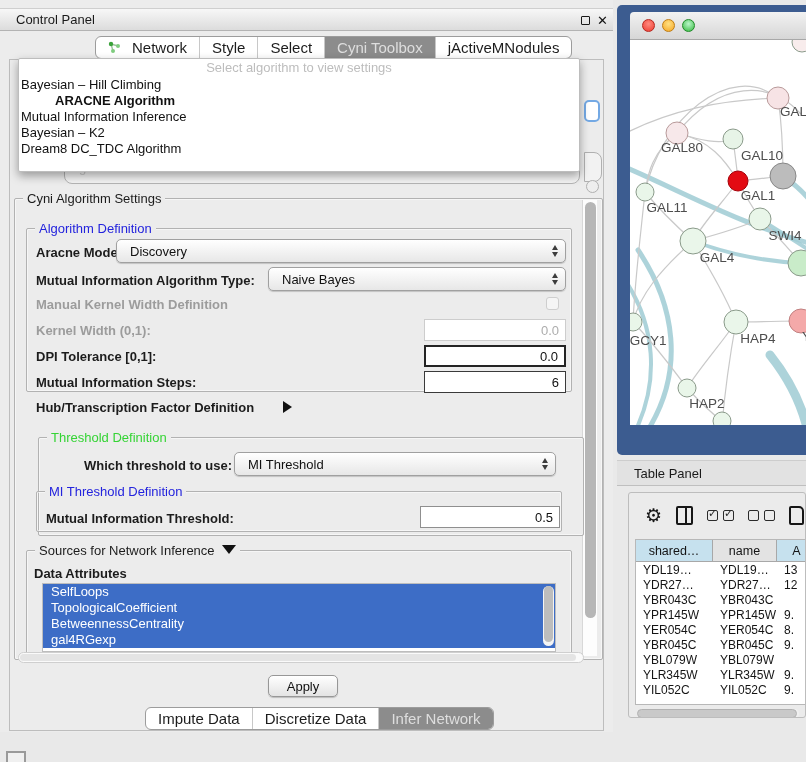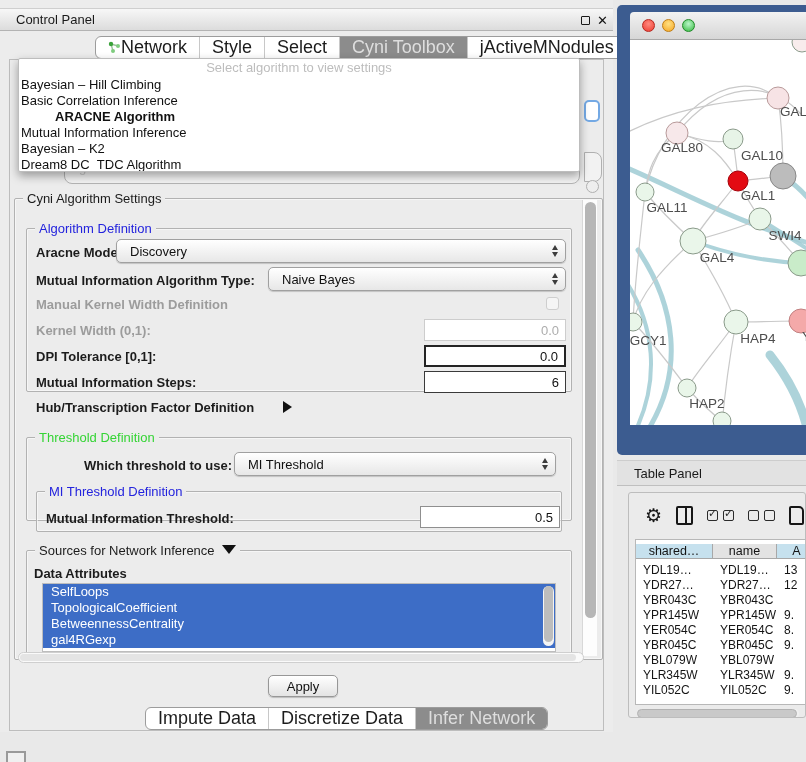--- a/index.html
+++ b/index.html
@@ -12,21 +12,21 @@
   .cp-titlebar { position:absolute; left:0; top:8px; width:613px; height:23px;
     background:linear-gradient(#f7f7f7,#dcdcdc); border-top:1px solid #cfcfcf; border-bottom:1px solid #b3b3b3;
     display:flex; align-items:center; }
   .cp-title { font-size:13px; color:#1a1a1a; padding-left:16px; }
   .cp-float { position:absolute; right:23px; top:7px; width:9px; height:9px; border:1.6px solid #1a1a1a; border-radius:1px; }
   .cp-close { position:absolute; right:5px; top:4px; font-size:13px; font-weight:bold; color:#111; }
 
   .tabbar { position:absolute; display:flex; background:#fff; border:1px solid #9c9c9c; border-radius:6px; overflow:hidden; height:23px; }
   .tabbar.top { left:95px; top:36px; }
   .tabbar.bottom { left:145px; top:707px; }
-  .tab { font-size:18px; color:#1c1c1c; display:flex; align-items:center; justify-content:center; gap:0;
+  .tab { font-size:15px; color:#1c1c1c; display:flex; align-items:center; justify-content:center; gap:11px;
     border-right:1px solid #c8c8c8; padding:0 12px; white-space:nowrap; }
   .tab:last-child { border-right:none; }
   .tab.sel { background:#8c8c8c; color:#dedede; }
 
   .cp-main { position:absolute; left:9px; top:59px; width:595px; height:672px; border:1px solid #bdbdbd; background:#ececec; }
 
   
   .ghost-combo { position:absolute; left:64px; top:150px; width:516px; height:34px; border:1px solid #b4b4b4;
     border-radius:8px; background:#f4f4f4; display:flex; align-items:center; padding-left:14px;
     font-size:13px; color:#cbcbcb; }
@@ -106,21 +106,21 @@
   .tp-toolbar { position:absolute; left:0; top:6px; width:178px; height:32px; display:flex; align-items:center; gap:14px; padding-left:16px; }
   .gear { font-size:19px; color:#161616; line-height:1; }
   .colicon { width:17px; height:19px; border:2px solid #161616; border-radius:2px; position:relative; }
   .colicon:before { content:""; position:absolute; left:50%; top:0; width:2px; height:100%; background:#161616; }
   .cb { width:11px; height:11px; border:1.5px solid #2a2a2a; border-radius:2px; position:relative; display:inline-block; }
   .cb.on:before { content:"✓"; position:absolute; left:0px; top:-4px; font-size:11px; font-weight:bold; color:#2a2a2a; }
   .cbpair { display:flex; gap:5px; }
   .docicon { width:15px; height:19px; border:2px solid #161616; border-radius:2px 5px 2px 2px; }
 
   .ttable { position:absolute; left:6px; top:46px; width:172px; height:166px; background:#fff; border:1px solid #b8b8b8; overflow:hidden; }
-  .trow { display:flex; height:15px;align-items:center; }
+  .trow { display:flex; height:15px; }
   .trow.head { height:22px; }
   .tcell { font-size:12px; color:#141414; display:flex; align-items:center; padding-left:7px; white-space:nowrap; overflow:hidden; flex:none; }
   .trow.head .tcell { justify-content:center; padding-left:0; border-right:1px solid #a8a8a8; border-bottom:1px solid #a8a8a8; font-size:12.5px; }
   .hsel { background:#c6e1ee; }
   .hplain { background:#e3e3e3; }
   .c0 { width:77px; } .c1 { width:64px; } .c2 { width:40px; }
   .tp-hscroll { position:absolute; left:8px; top:216px; width:162px; height:9px; background:#f0f0f0; border-radius:5px; }
   .tp-hscroll .thumb { position:absolute; left:0; top:0; width:160px; height:9px; background:#c9c9c9; border-radius:5px; border:1px solid #b2b2b2; }
 </style>
 </head>
@@ -167,21 +167,20 @@
       <span>galFiltered.sif default node</span>
     </div>
     <div class="frag-blue"></div>
     <div class="frag-grey"></div>
     <div class="frag-circ"></div>
 
     <div class="algo-dd">
       <div class="algo-ph">Select algorithm to view settings</div>
       <div id="algo-items">
           <div class="algo-item">Bayesian – Hill Climbing</div>
-          <div class="algo-item">Basic Correlation Inference</div>
           <div class="algo-item hl">ARACNE Algorithm</div>
           <div class="algo-item">Mutual Information Inference</div>
           <div class="algo-item">Bayesian – K2</div>
           <div class="algo-item">Dream8 DC_TDC Algorithm</div>
         </div>
     </div>
 
     <div class="group" style="left:14px; top:198px; width:589px; height:462px;">
       <span class="legend">Cyni Algorithm Settings</span>
     </div>
@@ -220,21 +219,21 @@
       <span>0.0</span>
     </div>
     <span class="lbl" style="left:36px; top:375px;">Mutual Information Steps:</span>
     <div class="field mid" style="left:424px; top:371px; width:142px;">
       <span>6</span>
     </div>
 
     <span class="lbl" style="left:36px; top:400px;">Hub/Transcription Factor Definition</span>
     <span class="tri-r" style="position:absolute; left:283px; top:401px;"></span>
 
-    <div class="group" style="left:26px; top:437px; width:546px; height:84px;">
+    <div class="group" style="left:38px; top:437px; width:546px; height:99px;">
       <span class="legend green">Threshold Definition</span>
     </div>
     <span class="lbl" style="left:84px; top:458px;">Which threshold to use:</span>
     <div class="combo" style="left:234px; top:452px; width:322px;">
       <span>MI Threshold</span>
       <span class="spin">
           <span class="u"></span>
           <span class="d"></span>
         </span>
     </div>

